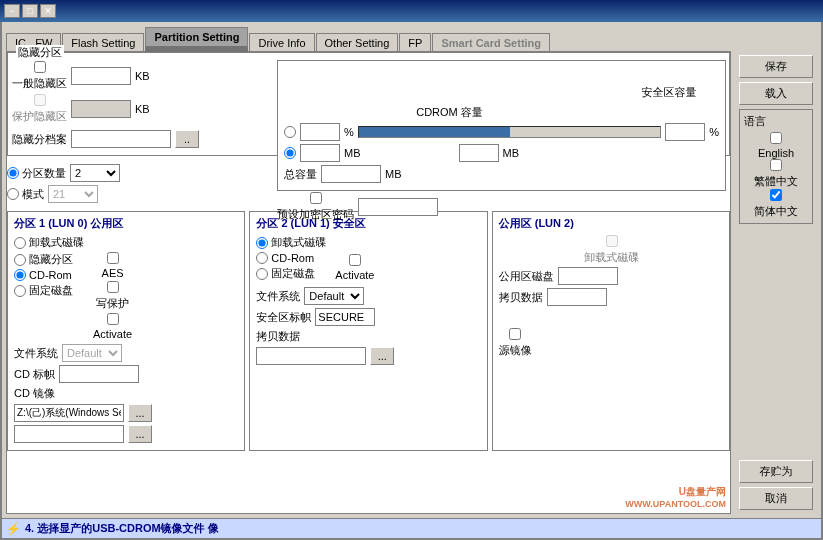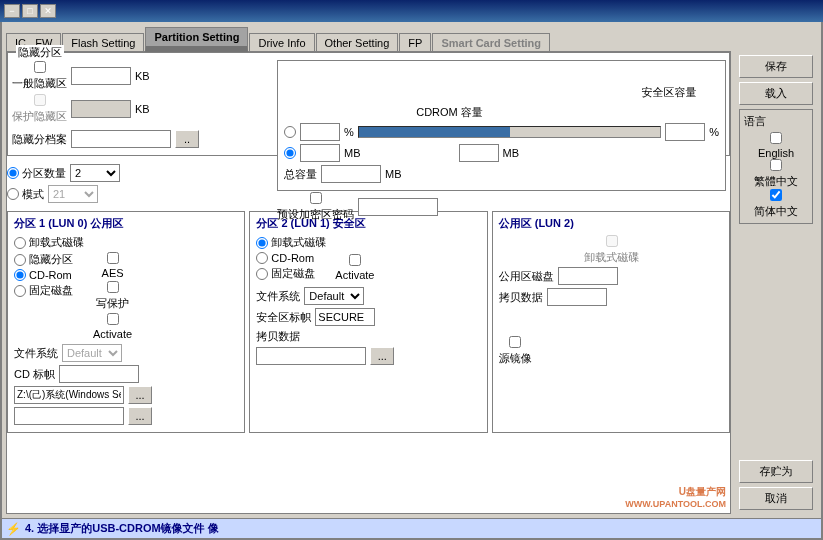--- a/index.html
+++ b/index.html
@@ -378,20 +378,23 @@
             <span class="label">文件系统</span>
             <select class="select-field" style="width:60px;" disabled="">
               <option>Default</option>
             </select>
           </div>
           <div class="row">
             <span class="label">CD 标帜</span>
             <input type="text" class="input-field" style="width: 80px;">
           </div>
           <div class="row">
+            <span class="label">CD 镜像</span>
+          </div>
+          <div class="row">
             <input type="text" class="input-field" style="width: 110px; font-size: 10px;" value="Z:\(己)系统(Windows Server 2">
             <button class="btn" style="width:24px;height:18px;padding:0;">...</button>
           </div>
           <div class="row">
             <input type="text" class="input-field" style="width: 110px;">
             <button class="btn" style="width:24px;height:18px;padding:0;">...</button>
           </div>
         </div>
 
         <div class="sub-panel">
@@ -442,21 +445,21 @@
             <span>卸载式磁碟</span>
           </div>
           <div class="row" style="">
             <span class="label">公用区磁盘</span>
             <input type="text" class="input-field" style="width: 60px;">
           </div>
           <div class="row">
             <span class="label">拷贝数据</span>
             <input type="text" class="input-field" style="width: 60px;">
           </div>
-          <div class="row" style="margin-top:30px;">
+          <div class="row" style="margin-top:22px;">
             <label class="checkbox-wrap">
               <input type="checkbox" style="">
               <span>源镜像</span>
             </label>
           </div>
         </div>
       </div>
 
       <div class="watermark">
         <div style="font-size:10px; color:#cc4400;">U盘量产网</div>

